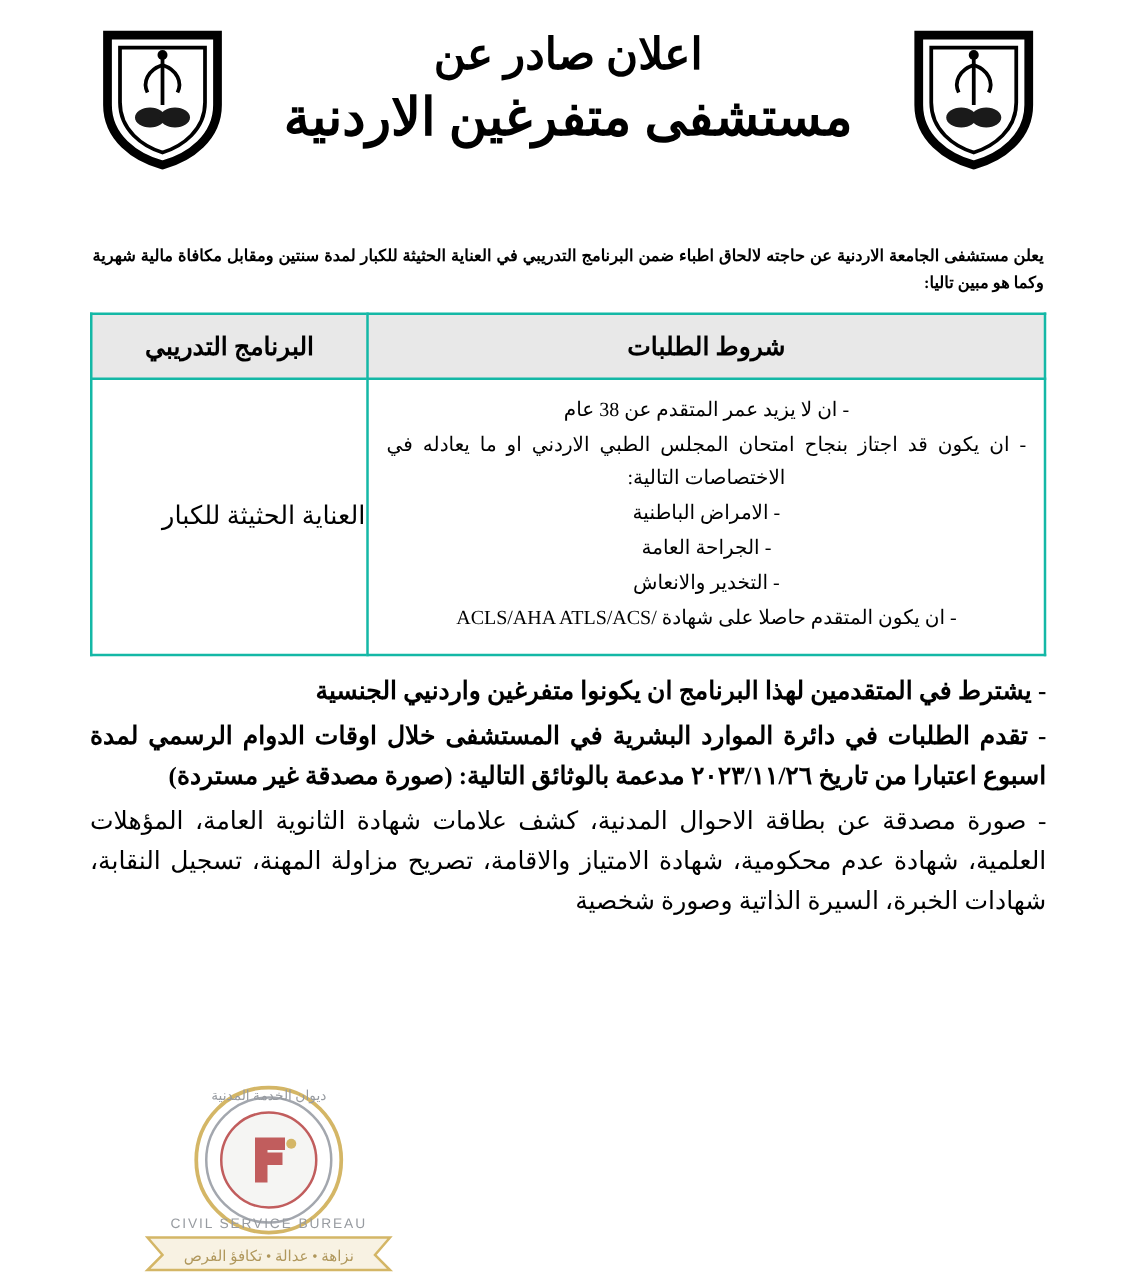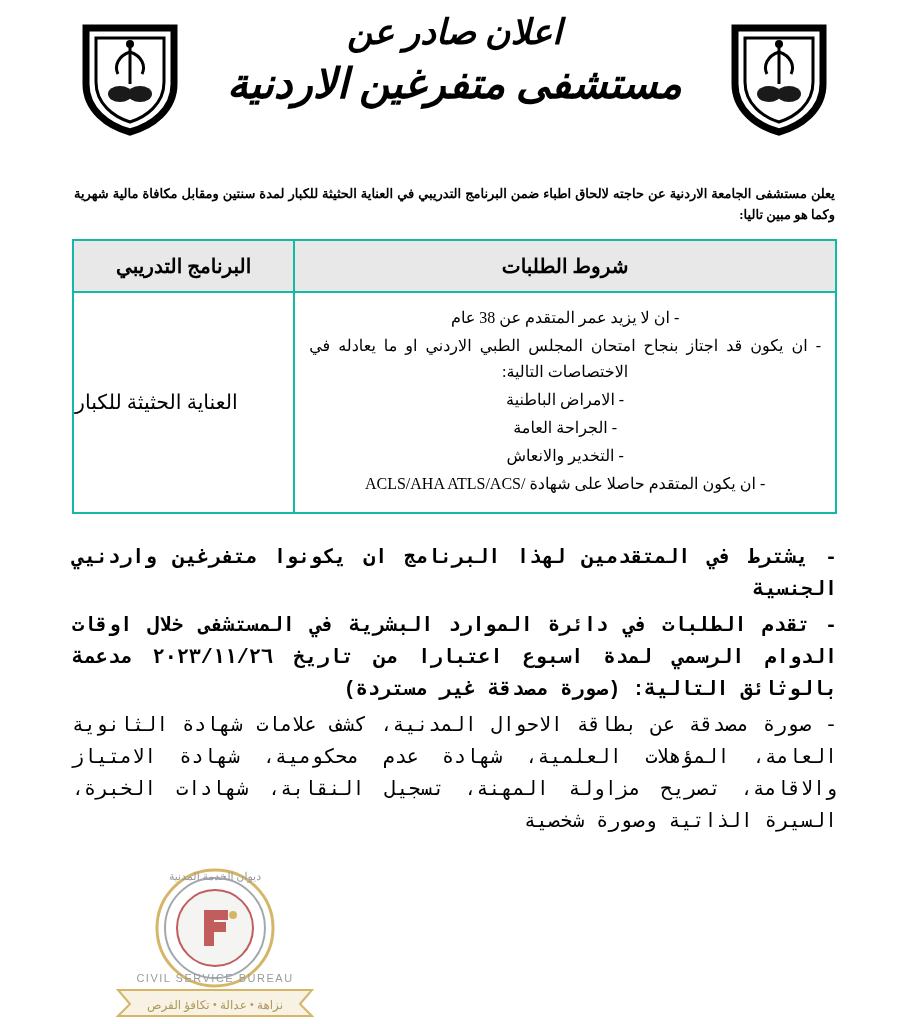--- a/index.html
+++ b/index.html
@@ -23,22 +23,21 @@
     padding: 0 72px;
   }
 
   
   .header {
     position: relative;
     height: 150px;
     display: flex;
     align-items: flex-start;
     justify-content: center;
-    padding-top: 9px;
-    font-style: italic;
+    padding-top: 20px;
   }
   .crest {
     width: 100px;
     height: 115px;
     position: absolute;
     top: 22px;
   }
   .crest.right { right: 8px; }
   .crest.left  { left: 8px; }
 
@@ -88,21 +87,21 @@
     background: #e8e8e8;
     font-size: 20px;
     font-weight: bold;
     height: 48px;
     text-align: center;
   }
   .col-program { width: 29%; }
   .col-conditions { width: 71%; }
 
   td.program {
-    text-align: left;
+    text-align: right;
     font-size: 20.5px;
     line-height: 1.55;
   }
   td.conditions {
     padding: 12px 14px 14px 14px;
     font-size: 16px;
     line-height: 1.62;
   }
   ul.cond-list {
     list-style: none;
@@ -113,23 +112,22 @@
     text-align: center;
     margin: 0 0 2px 0;
   }
   ul.cond-list li.wrapped {
     text-align: justify;
     text-align-last: center;
   }
 
   
   .notes {
-    margin-top: 28px;
+    margin-top: 12px;
     direction: rtl;
-    font-family: Liberation Mono, monospace;
   }
   .note {
     font-size: 20px;
     line-height: 1.6;
     text-align: justify;
     text-align-last: right;
     margin-bottom: 4px;
   }
   .note.bold { font-weight: bold; }
 

